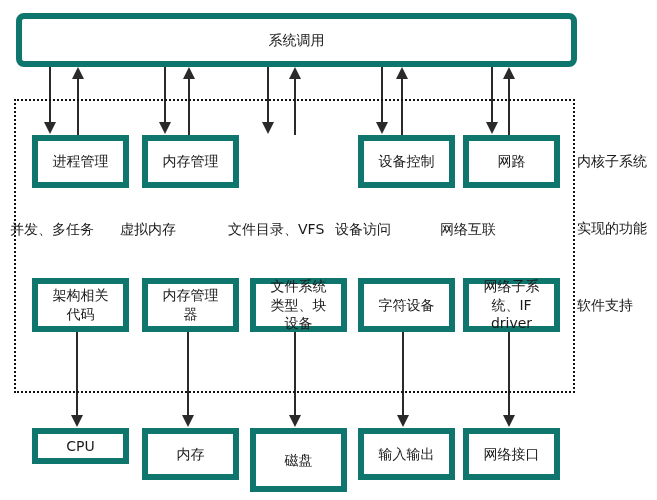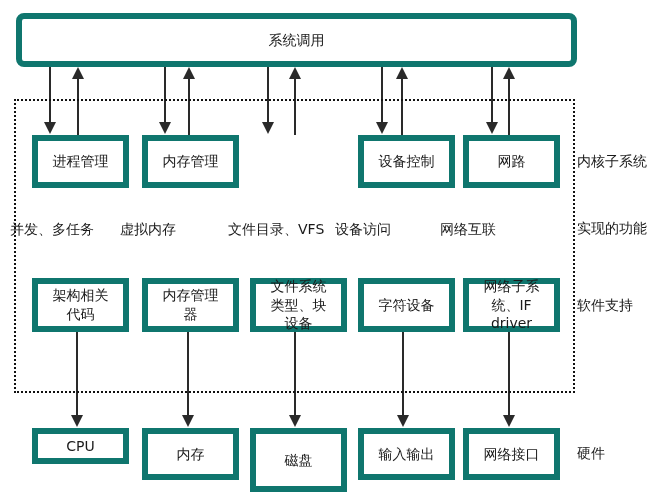--- a/index.html
+++ b/index.html
@@ -117,15 +117,14 @@
 
   <div class="box" style="left:32px;  top:428px; width:97px; height:36px">CPU</div>
   <div class="box" style="left:142px; top:428px; width:97px; height:52px">内存</div>
   <div class="box" style="left:250px; top:428px; width:97px; height:64px">磁盘</div>
   <div class="box" style="left:358px; top:428px; width:97px; height:52px">输入输出</div>
   <div class="box" style="left:463px; top:428px; width:97px; height:52px">网络接口</div>
 
   <div class="side-label" style="top:152px">内核子系统</div>
   <div class="side-label" style="top:219px">实现的功能</div>
   <div class="side-label" style="top:296px">软件支持</div>
-  <div class="side-label" style="top:444px">硬件</div>
 
 </div>
 
 </body></html>

